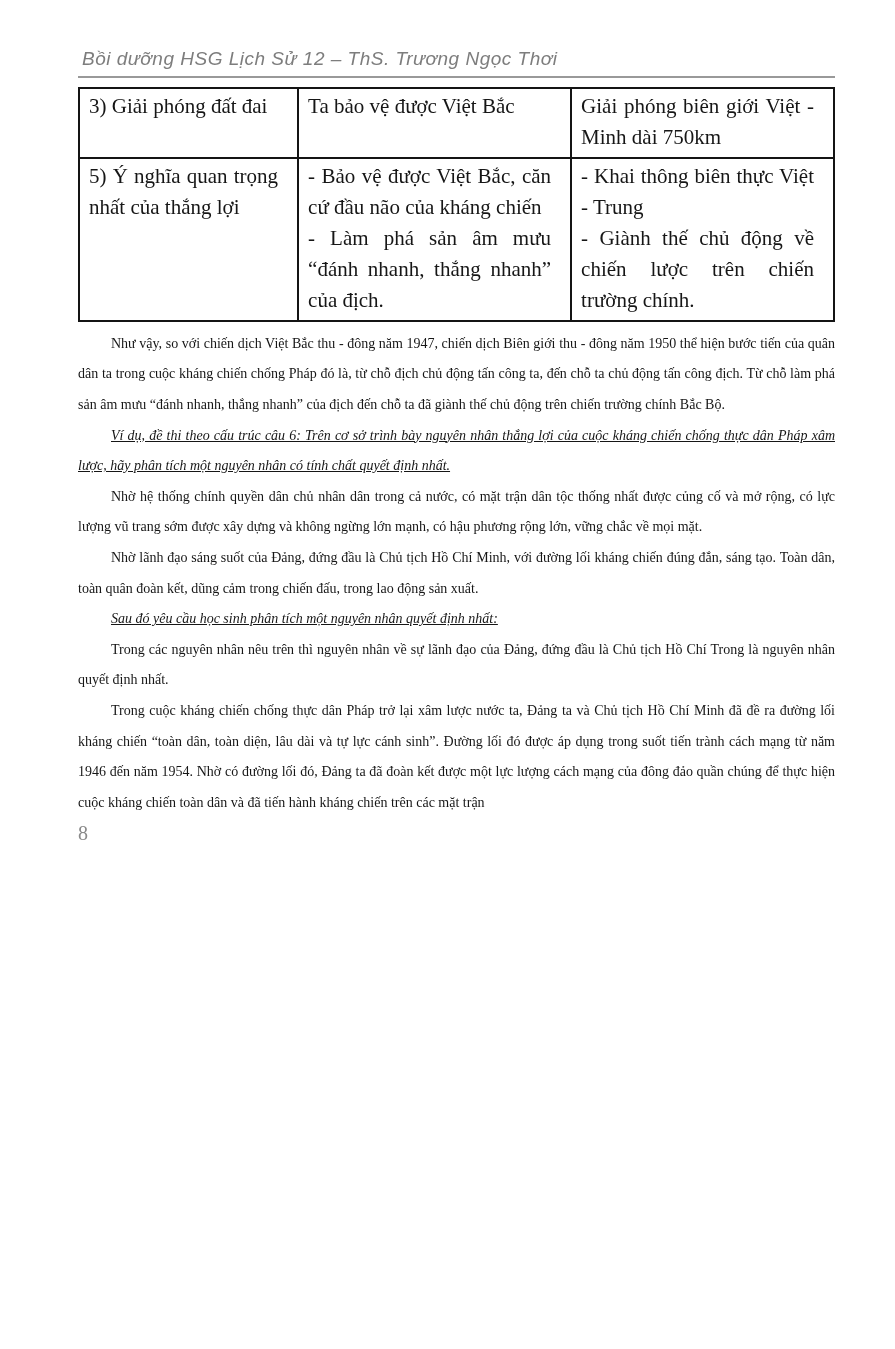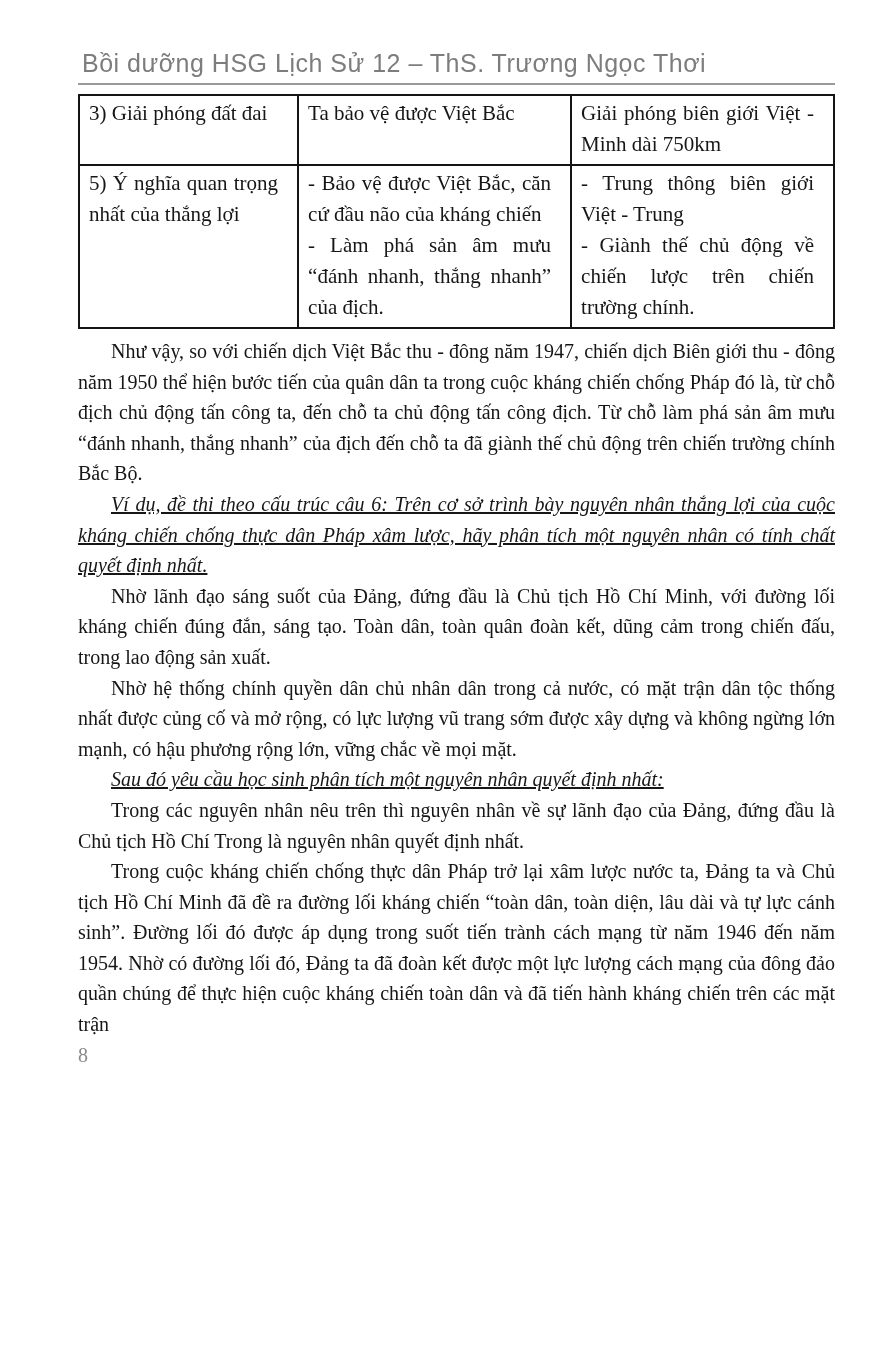--- a/index.html
+++ b/index.html
@@ -16,21 +16,22 @@
   }
   .page {
     box-sizing: border-box;
     width: 895px;
     height: 1349px;
     padding: 48px 60px 0 78px;
   }
   
   .running-header {
     font-family: "Liberation Sans", "DejaVu Sans", sans-serif;
-    font-size: 25px;
+    font-style: italic;
+    font-size: 19px;
     letter-spacing: 0.5px;
     color: #7d7d7d;
     padding-left: 4px;
     line-height: 1.2;
   }
   .header-rule {
     border: none;
     border-top: 2px solid #999999;
     margin: 5px 0 0 0;
   }
@@ -52,21 +53,21 @@
   td.c1 { width: 28.5%; }
   td.c2 { width: 36.5%; }
   td.c3 { width: 35%; }
   .cell-line { text-align: justify; }
   
   .body-text {
     margin-top: 7px;
   }
   .body-text p {
     margin: 0;
-    font-size: 20px;
+    font-size: 14px;
     line-height: 30.6px;
     text-align: justify;
     text-indent: 33px;
   }
   .body-text p.italic {
     font-style: italic;
     text-decoration: underline;
   }
   
   .page-number {
@@ -98,32 +99,32 @@
       </tr>
       <tr>
         <td class="c1">
           <div class="cell-line">5) Ý nghĩa quan trọng nhất của thắng lợi</div>
         </td>
         <td class="c2">
           <div class="cell-line">- Bảo vệ được Việt Bắc, căn cứ đầu não của kháng chiến</div>
           <div class="cell-line">- Làm phá sản âm mưu “đánh nhanh, thắng nhanh” của địch.</div>
         </td>
         <td class="c3">
-          <div class="cell-line">- Trung thông biên giới Việt - Trung</div>
+          <div class="cell-line">- Khai thông biên thực Việt - Trung</div>
           <div class="cell-line">- Giành thế chủ động về chiến lược trên chiến trường chính.</div>
         </td>
       </tr>
     </tbody>
   </table>
 
   <div class="body-text">
     <p>Như vậy, so với chiến dịch Việt Bắc thu - đông năm 1947, chiến dịch Biên giới thu - đông năm 1950 thể hiện bước tiến của quân dân ta trong cuộc kháng chiến chống Pháp đó là, từ chỗ địch chủ động tấn công ta, đến chỗ ta chủ động tấn công địch. Từ chỗ làm phá sản âm mưu “đánh nhanh, thắng nhanh” của địch đến chỗ ta đã giành thế chủ động trên chiến trường chính Bắc Bộ.</p>
     <p class="italic">Ví dụ, đề thi theo cấu trúc câu 6: Trên cơ sở trình bày nguyên nhân thắng lợi của cuộc kháng chiến chống thực dân Pháp xâm lược, hãy phân tích một nguyên nhân có tính chất quyết định nhất.</p>
+    <p>Nhờ hệ thống chính quyền dân chủ nhân dân trong cả nước, có mặt trận dân tộc thống nhất được củng cố và mở rộng, có lực lượng vũ trang sớm được xây dựng và không ngừng lớn mạnh, có hậu phương rộng lớn, vững chắc về mọi mặt.</p>
     <p>Nhờ lãnh đạo sáng suốt của Đảng, đứng đầu là Chủ tịch Hồ Chí Minh, với đường lối kháng chiến đúng đắn, sáng tạo. Toàn dân, toàn quân đoàn kết, dũng cảm trong chiến đấu, trong lao động sản xuất.</p>
-    <p>Nhờ hệ thống chính quyền dân chủ nhân dân trong cả nước, có mặt trận dân tộc thống nhất được củng cố và mở rộng, có lực lượng vũ trang sớm được xây dựng và không ngừng lớn mạnh, có hậu phương rộng lớn, vững chắc về mọi mặt.</p>
     <p class="italic">Sau đó yêu cầu học sinh phân tích một nguyên nhân quyết định nhất:</p>
     <p>Trong các nguyên nhân nêu trên thì nguyên nhân về sự lãnh đạo của Đảng, đứng đầu là Chủ tịch Hồ Chí Trong là nguyên nhân quyết định nhất.</p>
     <p>Trong cuộc kháng chiến chống thực dân Pháp trở lại xâm lược nước ta, Đảng ta và Chủ tịch Hồ Chí Minh đã đề ra đường lối kháng chiến “toàn dân, toàn diện, lâu dài và tự lực cánh sinh”. Đường lối đó được áp dụng trong suốt tiến trành cách mạng từ năm 1946 đến năm 1954. Nhờ có đường lối đó, Đảng ta đã đoàn kết được một lực lượng cách mạng của đông đảo quần chúng để thực hiện cuộc kháng chiến toàn dân và đã tiến hành kháng chiến trên các mặt trận</p>
   </div>
 
   <div class="page-number">8</div>
 
 </div>
 
 </body></html>

